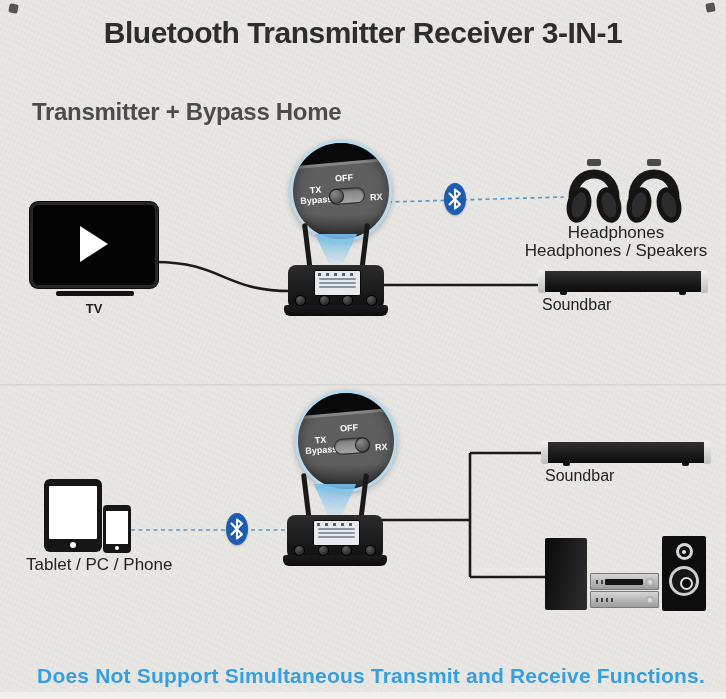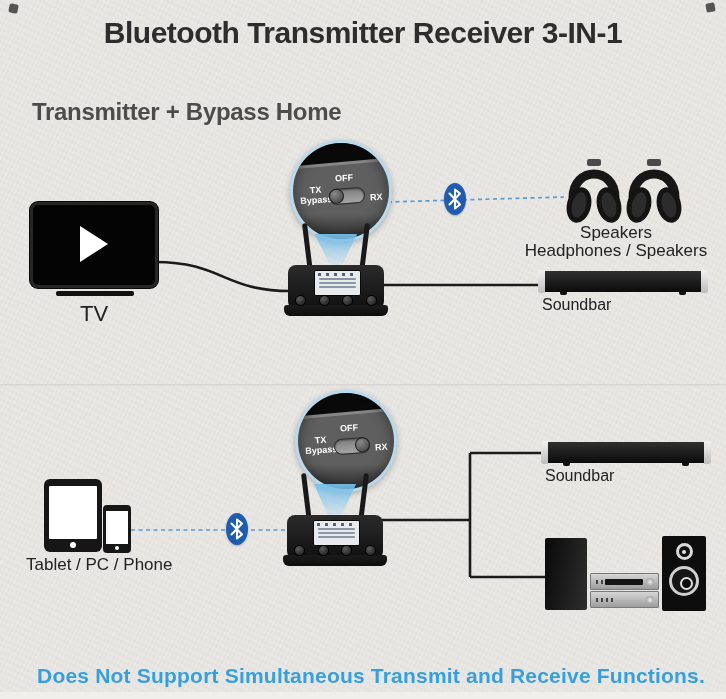--- a/index.html
+++ b/index.html
@@ -20,21 +20,21 @@
   
   #wires{position:absolute;left:0;top:0;pointer-events:none;}
   
   .divider{left:0;top:384px;width:726px;height:2px;background:linear-gradient(#d6d5d2,#e0dfdc);}
   .bottom-strip{left:0;top:692px;width:726px;height:7px;background:#f0efec;}
   .corner-mark{width:9px;height:9px;background:#3b3b3b;border-radius:2px;opacity:.85;}
   
   .tv{left:30px;top:202px;width:122px;height:80px;background:#040404;border:3px solid #262626;border-radius:8px;box-shadow:0 0 0 1px #0a0a0a;}
   .tv .play{position:absolute;left:47px;top:21px;width:0;height:0;border-left:28px solid #fff;border-top:18px solid transparent;border-bottom:18px solid transparent;}
   .tv-stand{left:56px;top:291px;width:78px;height:5px;background:#111;border-radius:2px;}
-  .tv-label{left:30px;top:301px;width:128px;text-align:center;font-size:22px;}
+  .tv-label{left:30px;top:301px;width:128px;text-align:center;font-size:13px;font-weight:bold;}
   
   .tablet{left:44px;top:479px;width:58px;height:73px;background:#161616;border-radius:6px;}
   .tablet .scr{position:absolute;left:5px;top:7px;right:5px;bottom:13px;background:#fff;border-radius:1px;}
   .tablet .dot{position:absolute;left:50%;bottom:4px;width:6px;height:6px;margin-left:-3px;border-radius:50%;background:#fff;}
   .phone{left:103px;top:505px;width:28px;height:48px;background:#161616;border-radius:4px;}
   .phone .scr{position:absolute;left:3px;top:6px;right:3px;bottom:9px;background:#fff;}
   .phone .dot{position:absolute;left:50%;bottom:3px;width:4px;height:4px;margin-left:-2px;border-radius:50%;background:#fff;}
   .source-label{left:26px;top:555px;width:170px;font-size:17px;}
   
   .bt-badge{width:22px;height:32px;background:#1e5bb2;border-radius:50%;box-shadow:0 1px 2px rgba(0,0,0,.25);}
@@ -166,21 +166,21 @@
   </svg>
   <svg class="abs" style="left:626px;top:152px;" width="56" height="76" viewBox="0 0 56 76">
     <path d="M7 46 C7 14 49 14 49 46" fill="none" stroke="#171717" stroke-width="9"></path>
     <rect x="21" y="7" width="14" height="7" rx="2" fill="#4a4a4a"></rect>
     <ellipse cx="13" cy="53" rx="12" ry="18" fill="#141414" transform="rotate(14 13 53)"></ellipse>
     <ellipse cx="13" cy="53" rx="7" ry="13" fill="#2c2c2c" transform="rotate(14 13 53)"></ellipse>
     <ellipse cx="43" cy="53" rx="12" ry="18" fill="#141414" transform="rotate(-14 43 53)"></ellipse>
     <ellipse cx="43" cy="53" rx="7" ry="13" fill="#2c2c2c" transform="rotate(-14 43 53)"></ellipse>
   </svg>
   <div class="abs hp-label lbl">
-    <div>Speakers</div>
+    <div>Headphones</div>
     <div>Headphones / Speakers</div>
   </div>
 
   <div class="abs soundbar" style="left:542px;top:271px;">
     <div class="foot f1"></div>
     <div class="foot f2"></div>
   </div>
   <div class="abs sb-label lbl" style="left:542px;top:296px;">Soundbar</div>
 
   <div class="abs divider"></div>

